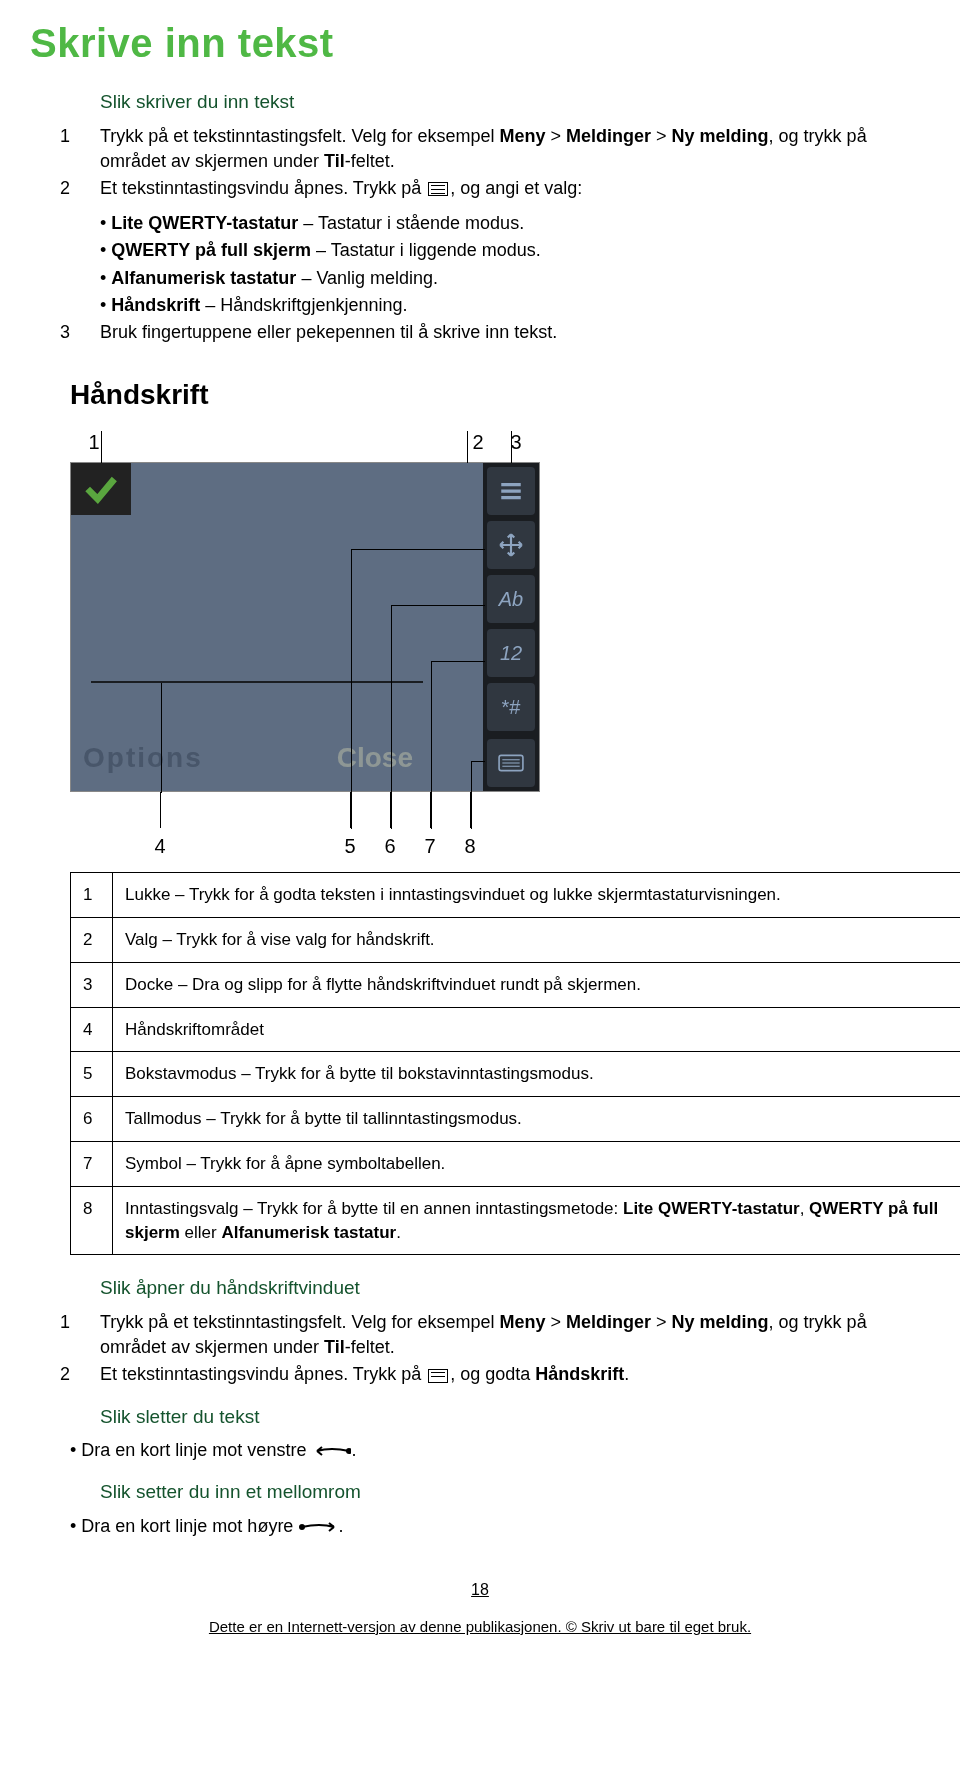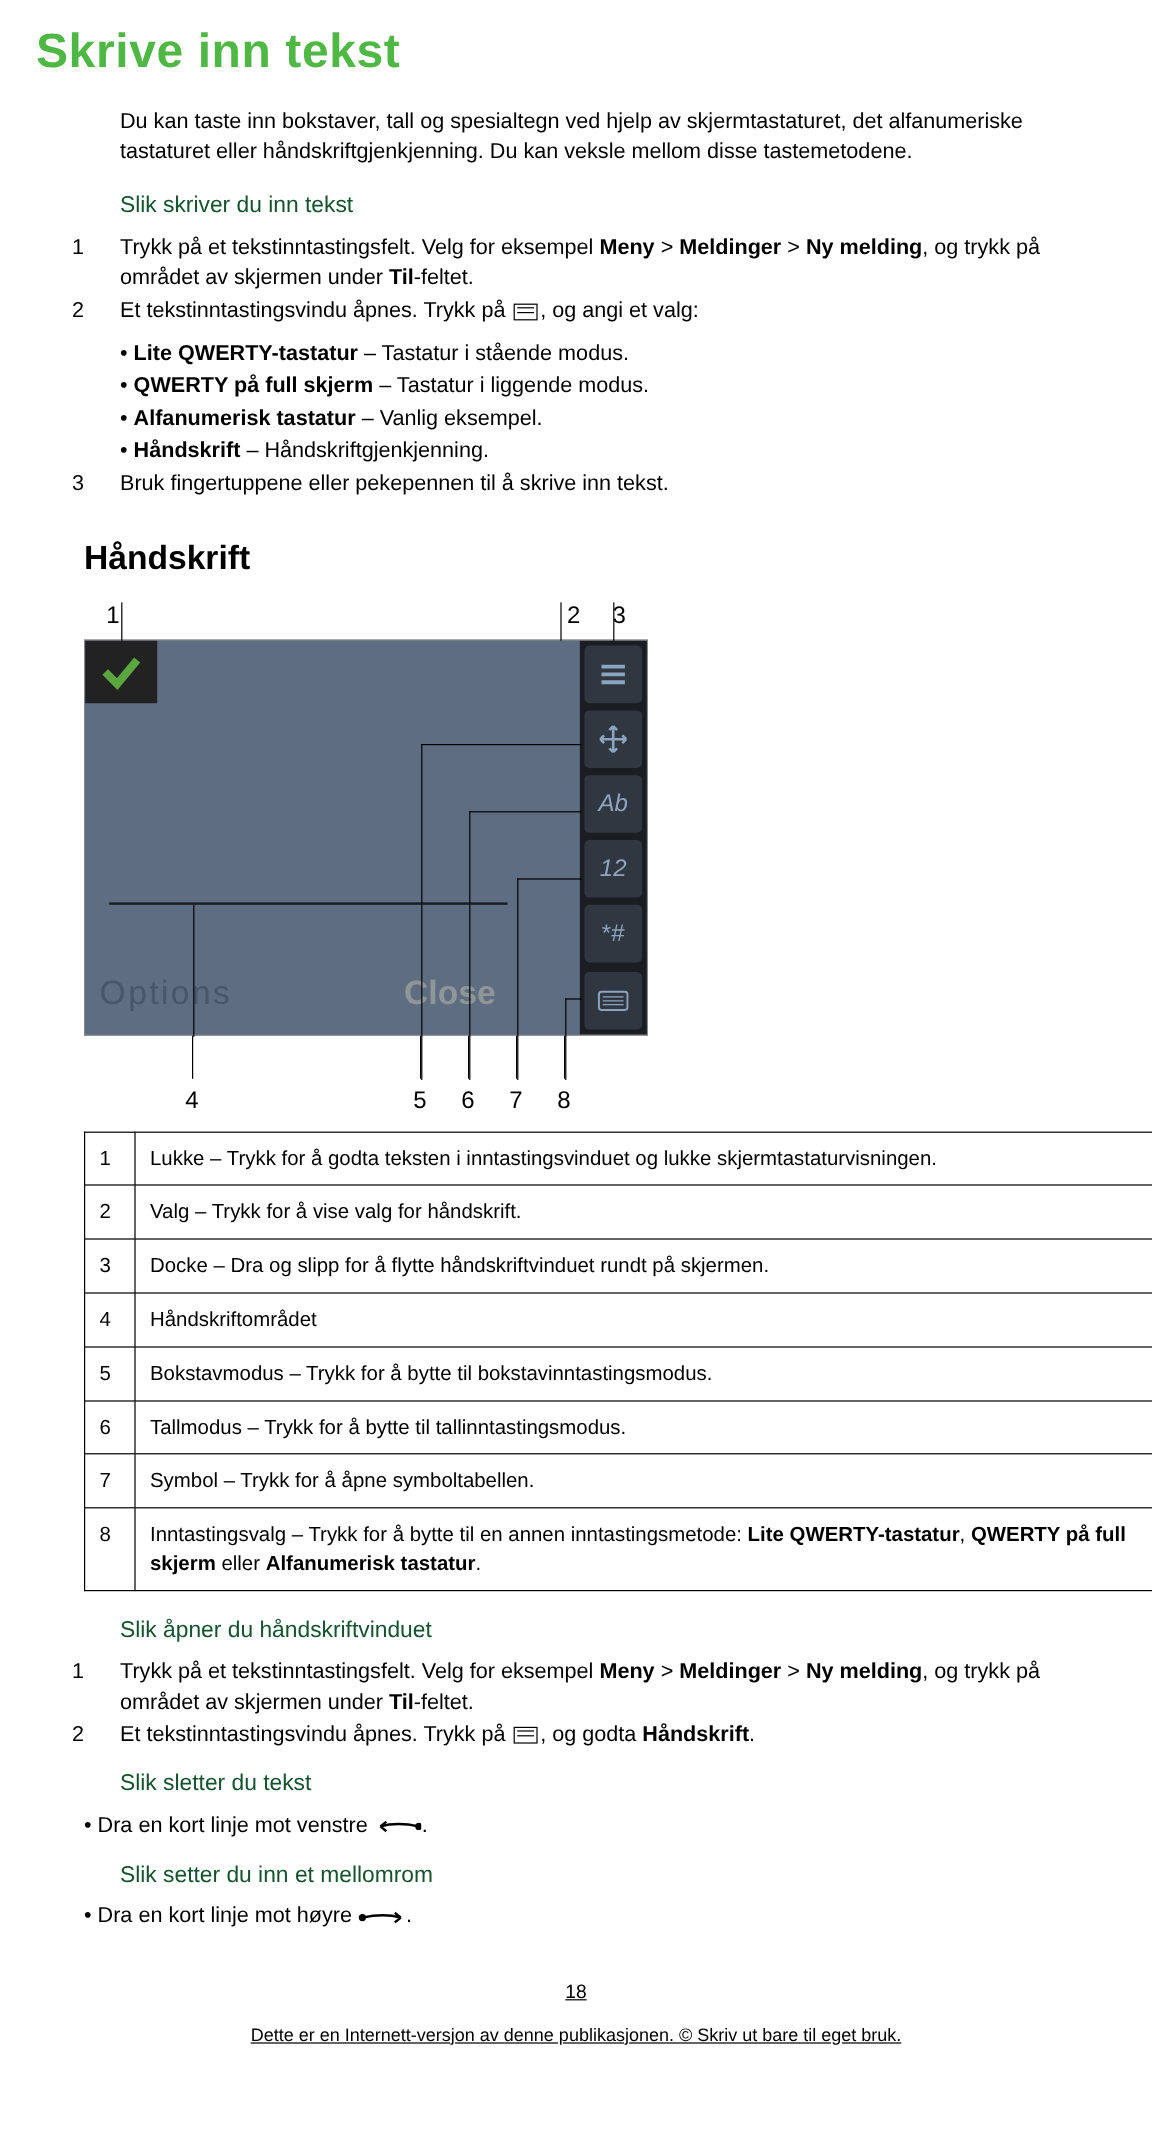--- a/index.html
+++ b/index.html
@@ -89,21 +89,21 @@
     position:absolute;
     left: 20px; right: 60px;
     border-bottom: 2px solid #1a1d21;
     top: 218px;
   }
   .options-label {
     position:absolute;
     left: 12px; bottom: 14px;
     color: #48566a;
     font-size: 28px;
-    font-weight: 400;
+    font-weight: 700;
     letter-spacing: 2px;
   }
   .close-label {
     position:absolute; right:70px; bottom:14px;
     color:#fef9c3; font-size:28px; font-weight:600;
   }
   
   .line-top { position:absolute; width:1px; background:#000; }
   .lt1 { left: 30px; top:-32px; height:32px; }
   .lt2 { left: 396px; top:-32px; height:32px; }
@@ -159,42 +159,41 @@
   }
   .footer .page-n { margin-bottom: 14px; }
   .footer .small { font-size: 15px; }
 </style>
 </head>
 <body>
 
 <div class="page">
   <h1 class="title">Skrive inn tekst</h1>
 
-  <p class="intro-block">Du kan taste inn bokstaver, tall og spesialtegn ved hjelp av skjermtastaturet, det alfanumeriske tastaturet eller håndskriftgjenkjenning. Du kan veksle mellom disse tastemetodene.</p>
 
   <div class="subhead-green">Slik skriver du inn tekst</div>
 
   <div class="numlist">
     <div class="numrow">
       <div class="n">1</div>
       <div class="c">
         <span>Trykk på et tekstinntastingsfelt. Velg for eksempel </span><span class="bold">Meny</span><span> &gt; </span><span class="bold">Meldinger</span><span> &gt; </span><span class="bold">Ny melding</span><span>, og trykk på området av skjermen under </span><span class="bold">Til</span><span>-feltet.</span>
       </div>
     </div>
     <div class="numrow">
       <div class="n">2</div>
       <div class="c">
         <span>Et tekstinntastingsvindu åpnes. Trykk på </span><span class="keyboard-icon"></span><span>, og angi et valg:</span>
       </div>
     </div>
   </div>
   <ul class="bullets">
     <li><span class="bold">Lite QWERTY-tastatur</span><span> – Tastatur i stående modus.</span></li>
     <li><span class="bold">QWERTY på full skjerm</span><span> – Tastatur i liggende modus.</span></li>
-    <li><span class="bold">Alfanumerisk tastatur</span><span> – Vanlig eksempel.</span></li>
+    <li><span class="bold">Alfanumerisk tastatur</span><span> – Vanlig melding.</span></li>
     <li><span class="bold">Håndskrift</span><span> – Håndskriftgjenkjenning.</span></li>
   </ul>
   <div class="numlist">
     <div class="numrow">
       <div class="n">3</div>
       <div class="c">Bruk fingertuppene eller pekepennen til å skrive inn tekst.</div>
     </div>
   </div>
 
   <h2 class="section">Håndskrift</h2>

